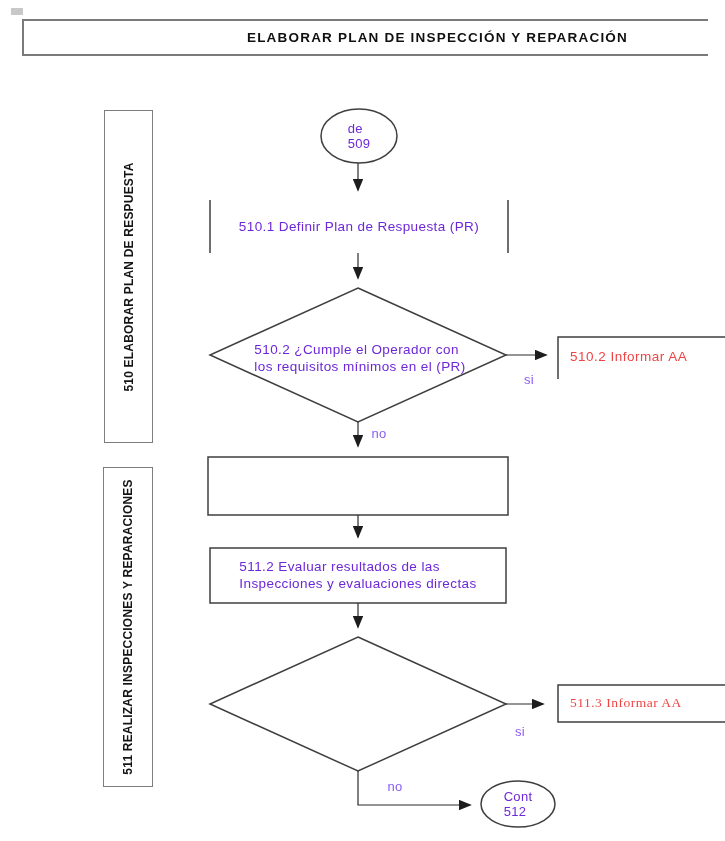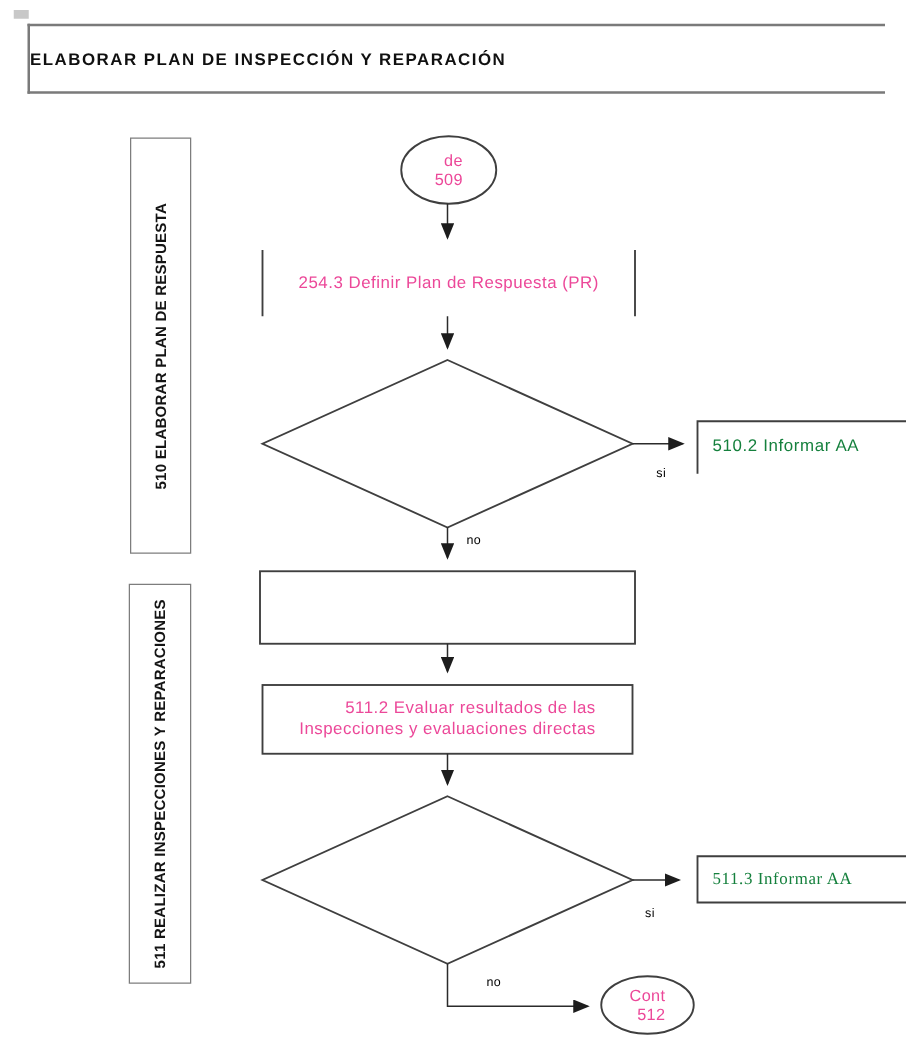--- a/index.html
+++ b/index.html
@@ -5,53 +5,53 @@
   html,body{margin:0;padding:0;background:#ffffff;}
   .canvas{
     position:relative;width:725px;height:841px;background:#ffffff;
     font-family:"Liberation Sans",sans-serif;color:#161616;overflow:hidden;
   }
   .scan-speck{
     position:absolute;left:11px;top:8px;width:12px;height:7px;
     background:#9a9a9a;opacity:.55;
   }
   .title-box{
-    position:absolute;left:22px;top:19px;width:686px;height:56px;
+    position:absolute;left:22px;top:19px;width:686px;height:37px;
     border-top:2px solid #7a7a7a;border-bottom:2px solid #7a7a7a;
     border-left:2px solid #7a7a7a;border-right:none;
-    display:flex;align-items:center;justify-content:flex-start;box-sizing:border-box;
+    display:flex;align-items:center;justify-content:flex-end;box-sizing:border-box;
   }
   .title-box span{
     font-weight:bold;font-size:13.5px;letter-spacing:1.2px;color:#101010;
     white-space:nowrap;padding-right:80px;
   }
   .side-label-box{
     position:absolute;border:1.5px solid #7d7d7d;background:#ffffff;
     display:flex;align-items:center;justify-content:center;box-sizing:border-box;
   }
   .side-label-box span{
     transform:rotate(-90deg);white-space:nowrap;font-weight:bold;
     font-size:12px;letter-spacing:0.2px;color:#141414;
   }
   .side-510{left:104px;top:110px;width:49px;height:333px;}
   .side-511{left:103px;top:467px;width:50px;height:320px;}
   .flow-svg{position:absolute;left:0;top:0;width:725px;height:841px;}
   .node-label{
-    position:absolute;transform:translate(-50%,-50%);text-align:right;
+    position:absolute;transform:translate(-50%,-50%);text-align:left;
     white-space:pre-line;font-size:13.5px;line-height:16.5px;
-    letter-spacing:0.4px;color:#ec4899;
+    letter-spacing:0.4px;color:#6d28d9;
   }
   .oval-label{font-size:13px;line-height:15px;letter-spacing:0.3px;}
   .left-label{
     position:absolute;transform:translate(0,-50%);text-align:right;
-    white-space:nowrap;font-size:13.5px;letter-spacing:0.5px;color:#15803d;
+    white-space:nowrap;font-size:13.5px;letter-spacing:0.5px;color:#ef4444;
   }
   .edge-label{
     position:absolute;transform:translate(-50%,-50%);
-    font-size:10px;letter-spacing:0.3px;color:#000000;
+    font-size:13px;letter-spacing:0.3px;color:#8b5cf6;
   }
 </style>
 </head>
 <body>
 
 <div class="canvas">
 
   <div class="scan-speck"></div>
 
   <div class="title-box">
@@ -102,22 +102,24 @@
       <path d="M358,515 V537" marker-end="url(#arw)"></path>
       <path d="M358,603 V627" marker-end="url(#arw)"></path>
       <path d="M506,704 H543" marker-end="url(#arw)"></path>
       <path d="M358,771 V805 H470" marker-end="url(#arw)"></path>
     </g>
   </svg>
 
   <div class="node-label oval-label" style="left:359px;top:136px;">de
 509</div>
 
-  <div class="node-label" style="left:359px;top:227px;">254.3 Definir Plan de Respuesta (PR)</div>
+  <div class="node-label" style="left:359px;top:227px;">510.1 Definir Plan de Respuesta (PR)</div>
 
+  <div class="node-label" style="left:360px;top:358px;">510.2 ¿Cumple el Operador con
+los requisitos mínimos en el (PR)</div>
 
   <div class="left-label" style="left:570px;top:356px;">510.2 Informar AA</div>
 
   <div class="edge-label" style="left:529px;top:379px;">si</div>
 
   <div class="edge-label" style="left:379px;top:433px;">no</div>
 
 
   <div class="node-label" style="left:358px;top:575px;">511.2 Evaluar resultados de las
 Inspecciones y evaluaciones directas</div>

